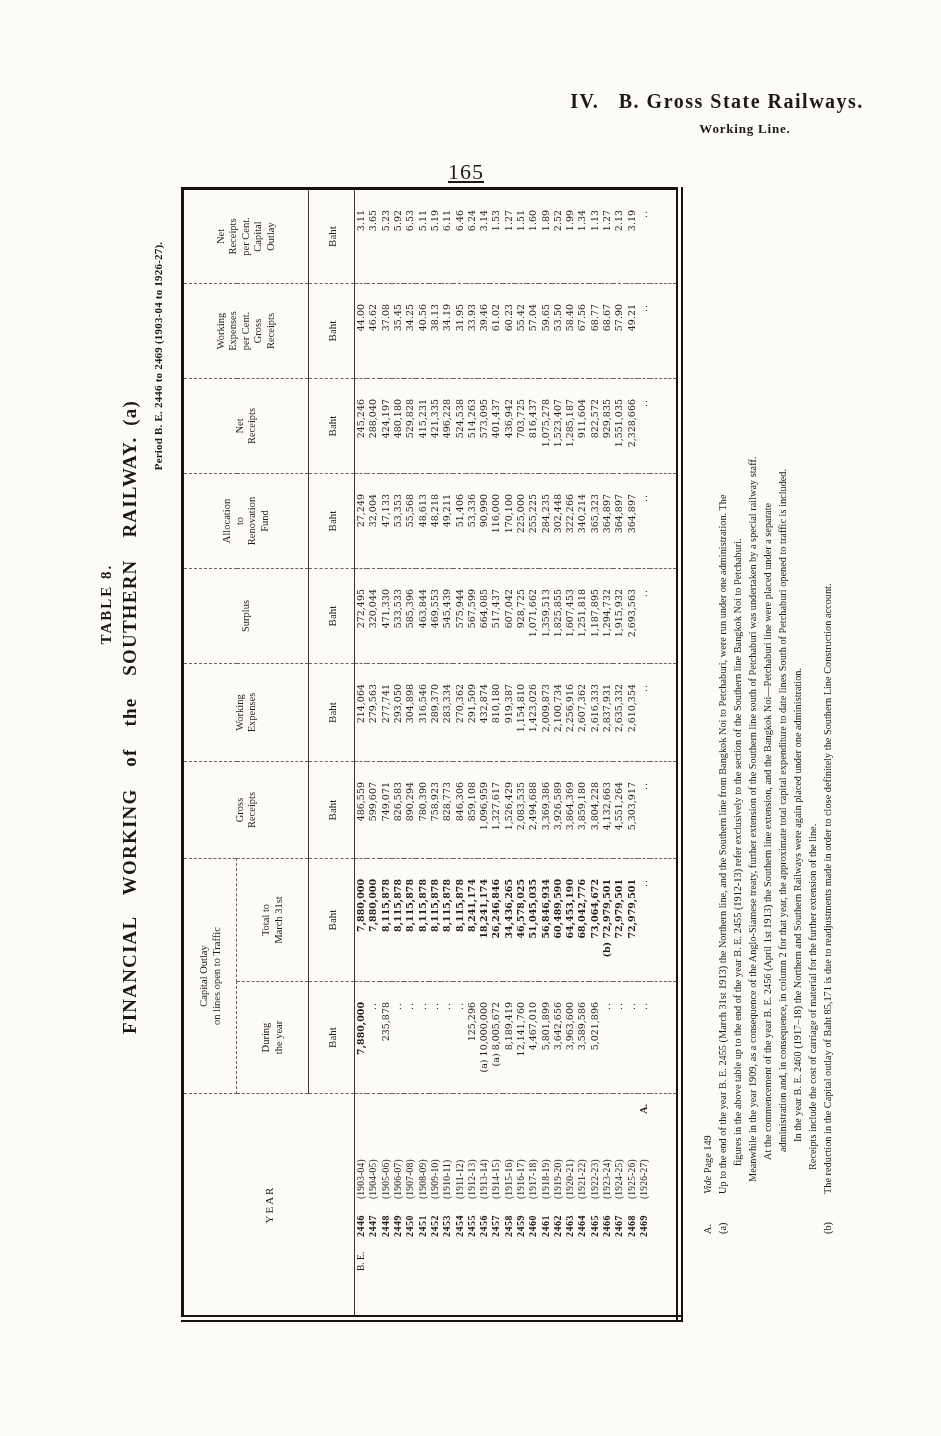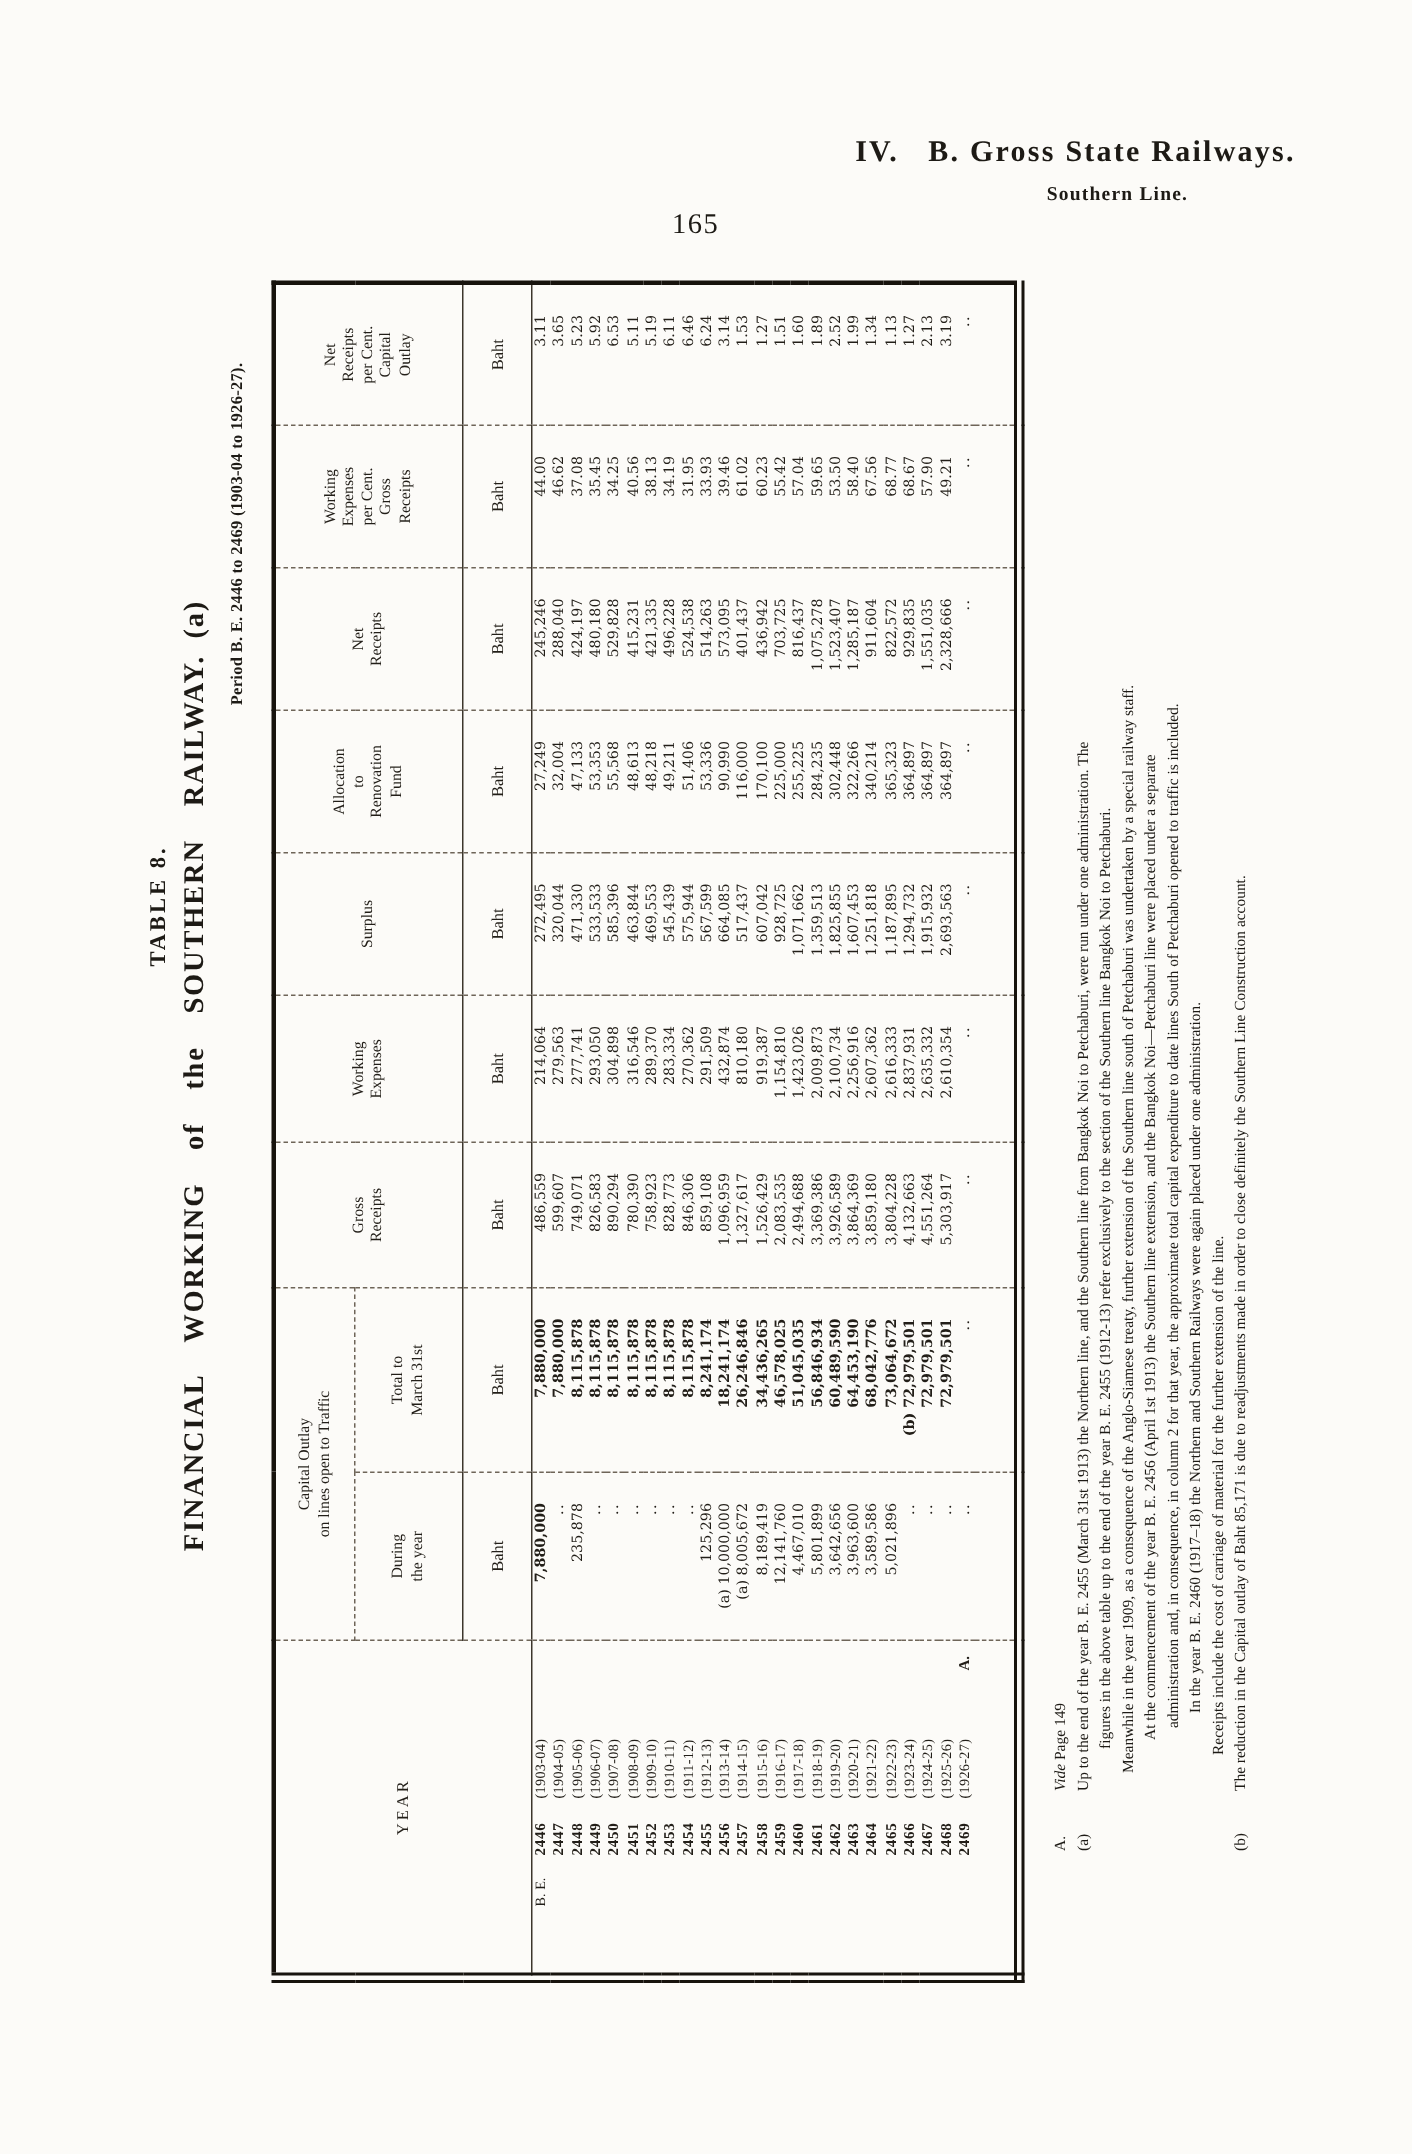--- a/index.html
+++ b/index.html
@@ -7,21 +7,21 @@
     position:relative;width:941px;height:1436px;overflow:hidden;
     background:#fcfbf8;
     font-family:"Liberation Serif","DejaVu Serif",serif;
     color:#1d1a15;
   }
   
   .pg-head1{position:absolute;left:717px;top:90px;transform:translateX(-50%);
     font-size:20px;font-weight:bold;letter-spacing:1.5px;white-space:pre;}
   .pg-head2{position:absolute;left:745px;top:121px;transform:translateX(-50%);
     font-size:13px;font-weight:bold;letter-spacing:0.8px;white-space:pre;}
-  .pg-num{position:absolute;left:448px;top:139px;font-size:19px;letter-spacing:1px;}
+  .pg-num{position:absolute;left:448px;top:159px;font-size:22px;letter-spacing:1px;text-decoration:underline;}
 
   
   .sheet{
     position:absolute;left:88px;top:1414px;width:1230px;height:860px;
     transform:rotate(-90deg);transform-origin:0 0;
   }
   .t-no{position:absolute;left:810px;top:10px;transform:translateX(-50%);
     font-size:15px;font-weight:bold;letter-spacing:2px;white-space:pre;}
   .t-main{position:absolute;left:697px;top:31px;transform:translateX(-50%);
     font-size:19px;font-weight:bold;letter-spacing:1.2px;word-spacing:5px;white-space:pre;}
@@ -70,21 +70,21 @@
   .fn:nth-child(4){padding-left:52px;}
   .fn:nth-child(5){padding-left:74px;}
   .fn:nth-child(6){padding-left:82px;}
   .fn:nth-child(7){padding-left:92px;}
   .fn:nth-child(8){padding-left:64px;}
 </style>
 </head>
 <body>
 
 <div class="pg-head1">IV.   B. Gross State Railways.</div>
-<div class="pg-head2">Southern Line.</div>
+<div class="pg-head2">Working Line.</div>
 <div class="pg-num">165</div>
 
 <div class="sheet">
   <div class="t-no">TABLE 8.</div>
   <div class="t-main">FINANCIAL  WORKING  of  the  SOUTHERN  RAILWAY. (a)</div>
   <div class="t-period">Period B. E. 2446 to 2469 (1903-04 to 1926-27).</div>
 
   <table class="fin">
     <colgroup>
       <col style="width:225px">

